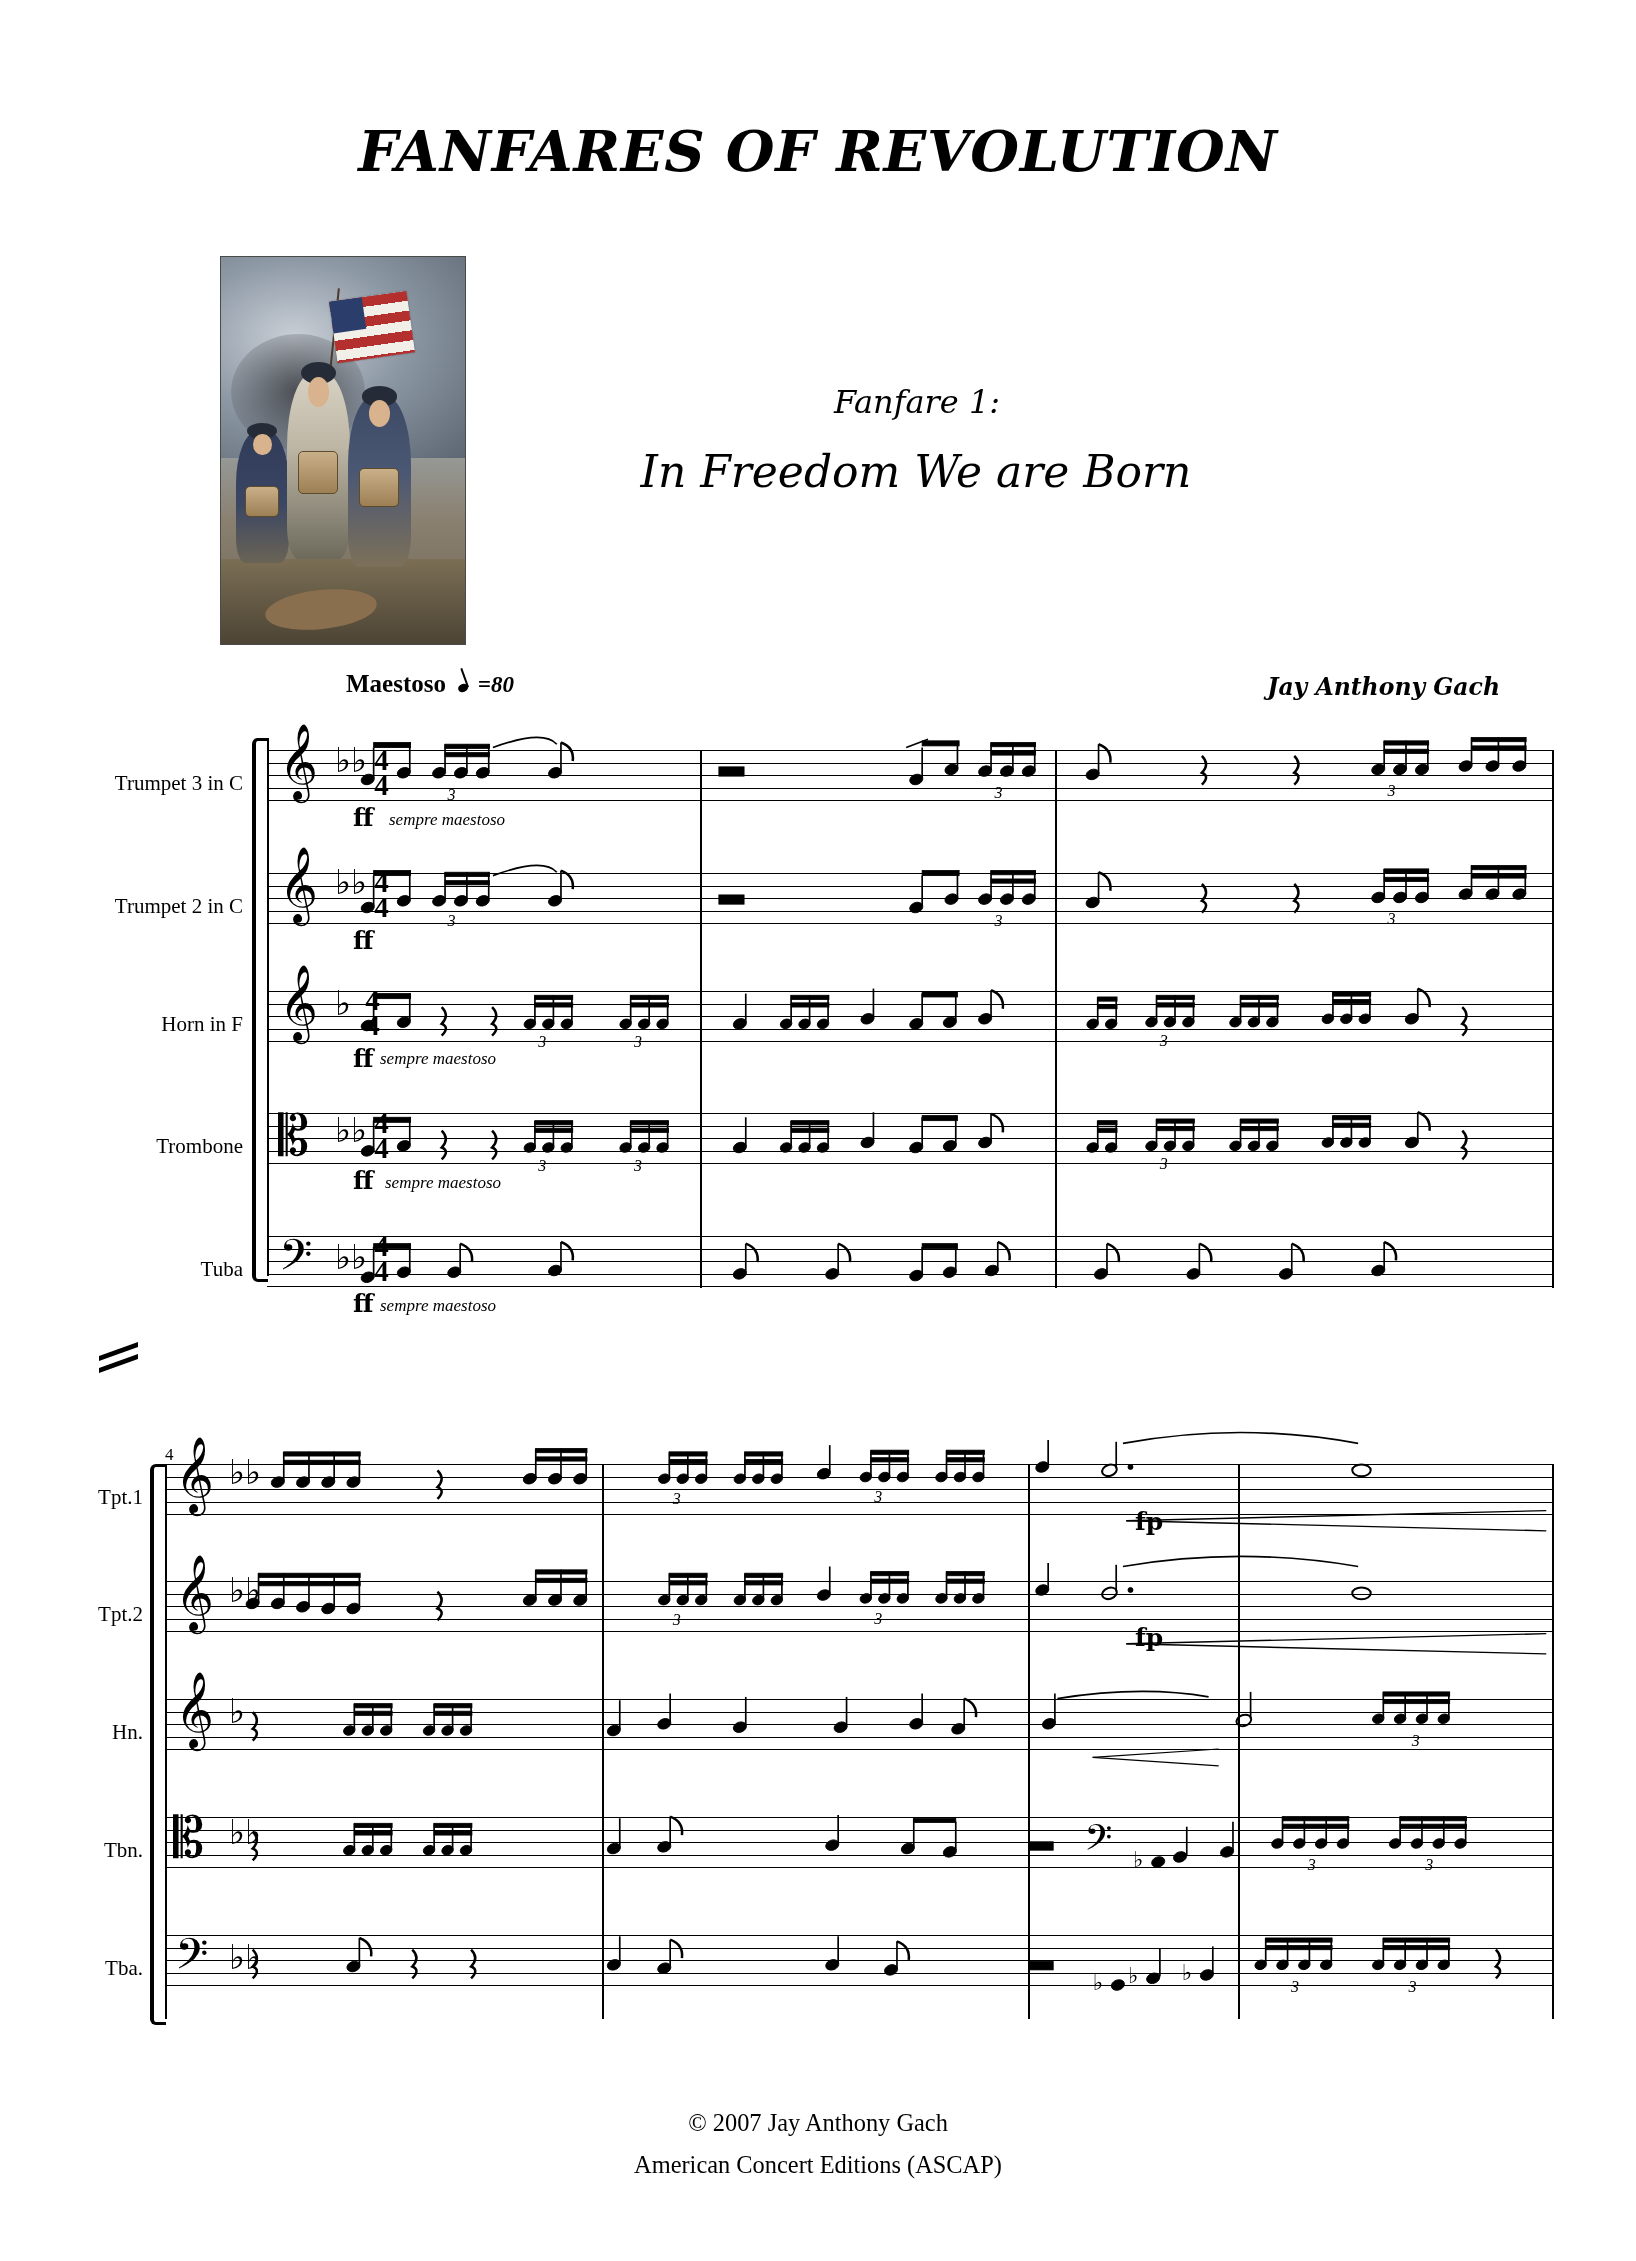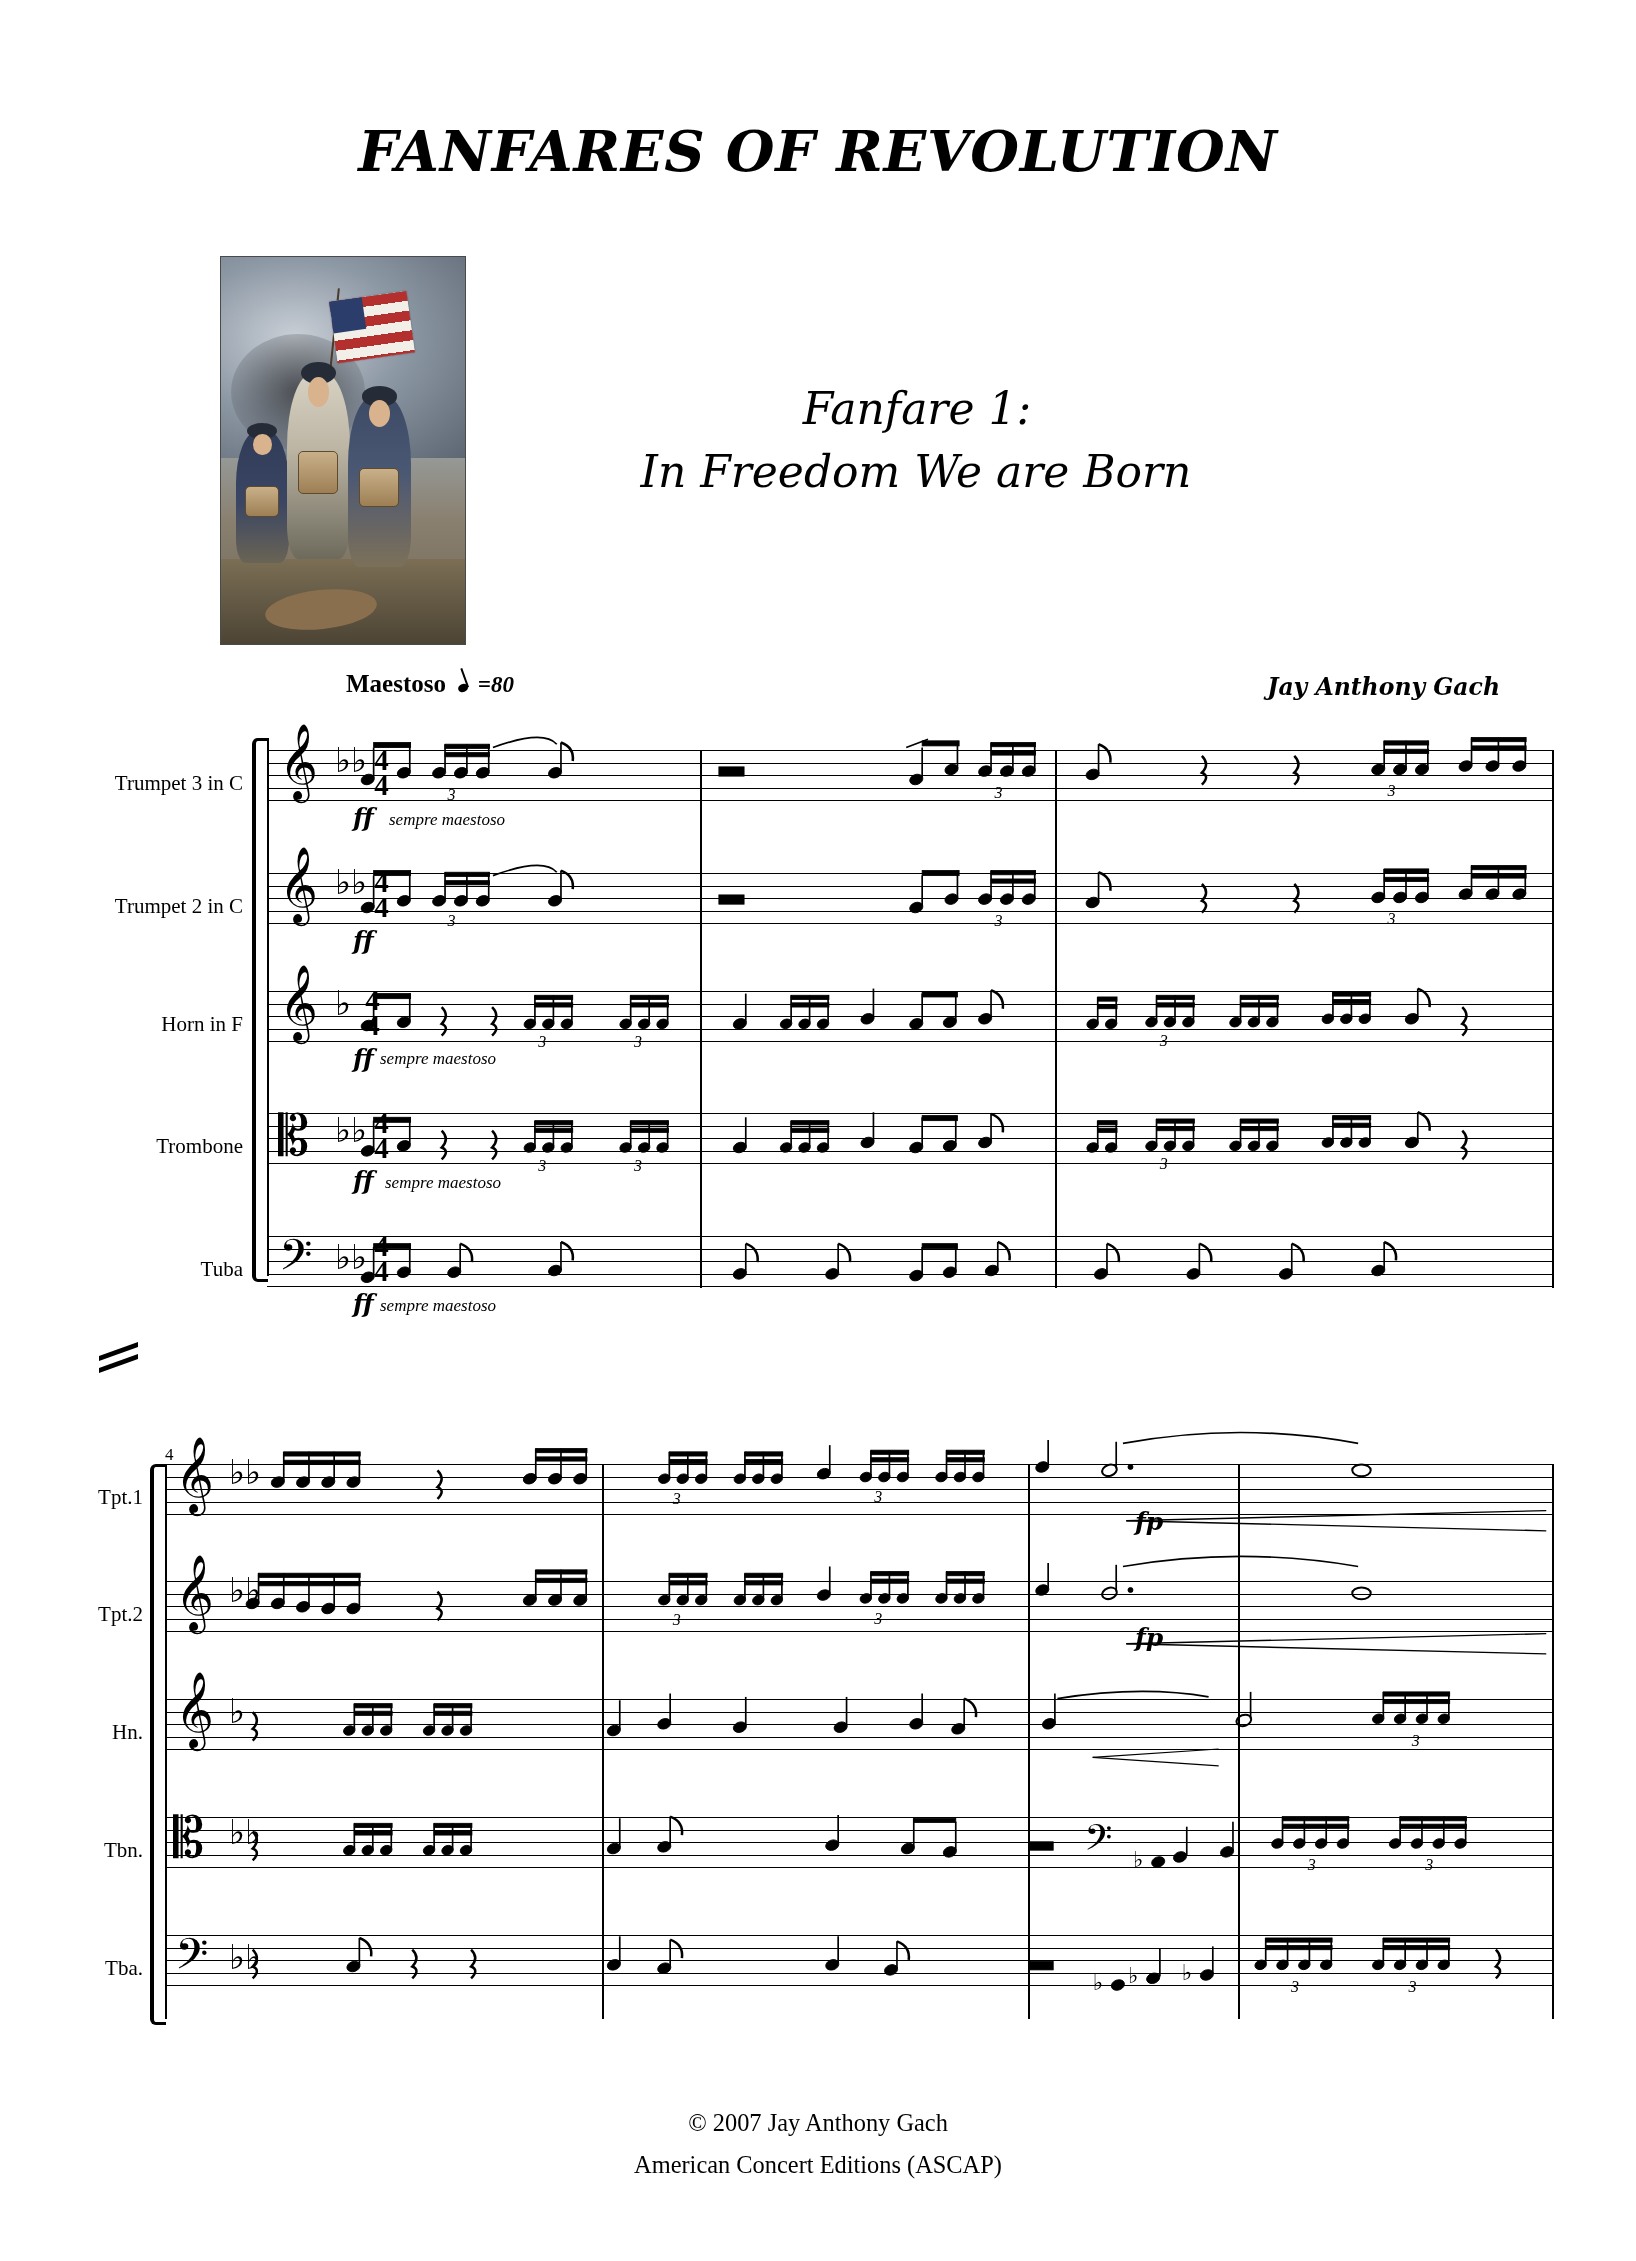--- a/index.html
+++ b/index.html
@@ -100,21 +100,21 @@
 
   
   .fanfare-label {
     position: absolute;
     left: 589px;
     top: 383px;
     width: 656px;
     text-align: center;
     font-family: "DejaVu Serif", serif;
     font-style: italic;
-    font-size: 44px;
+    font-size: 32px;
   }
   .fanfare-title {
     position: absolute;
     left: 521px;
     top: 446px;
     width: 790px;
     text-align: center;
     font-family: "DejaVu Serif", serif;
     font-style: italic;
     font-size: 44px;
@@ -220,21 +220,20 @@
     font-weight: bold;
     font-size: 29px;
     line-height: 25px;
     text-align: center;
     letter-spacing: 0;
   }
 
   .dyn {
     position: absolute;
     font-family: "DejaVu Serif", serif;
-    font-style: italic;
     font-weight: bold;
     font-size: 25px;
   }
   .expr {
     position: absolute;
     font-family: "Liberation Serif", serif;
     font-style: italic;
     font-size: 17px;
   }
   .measnum {

